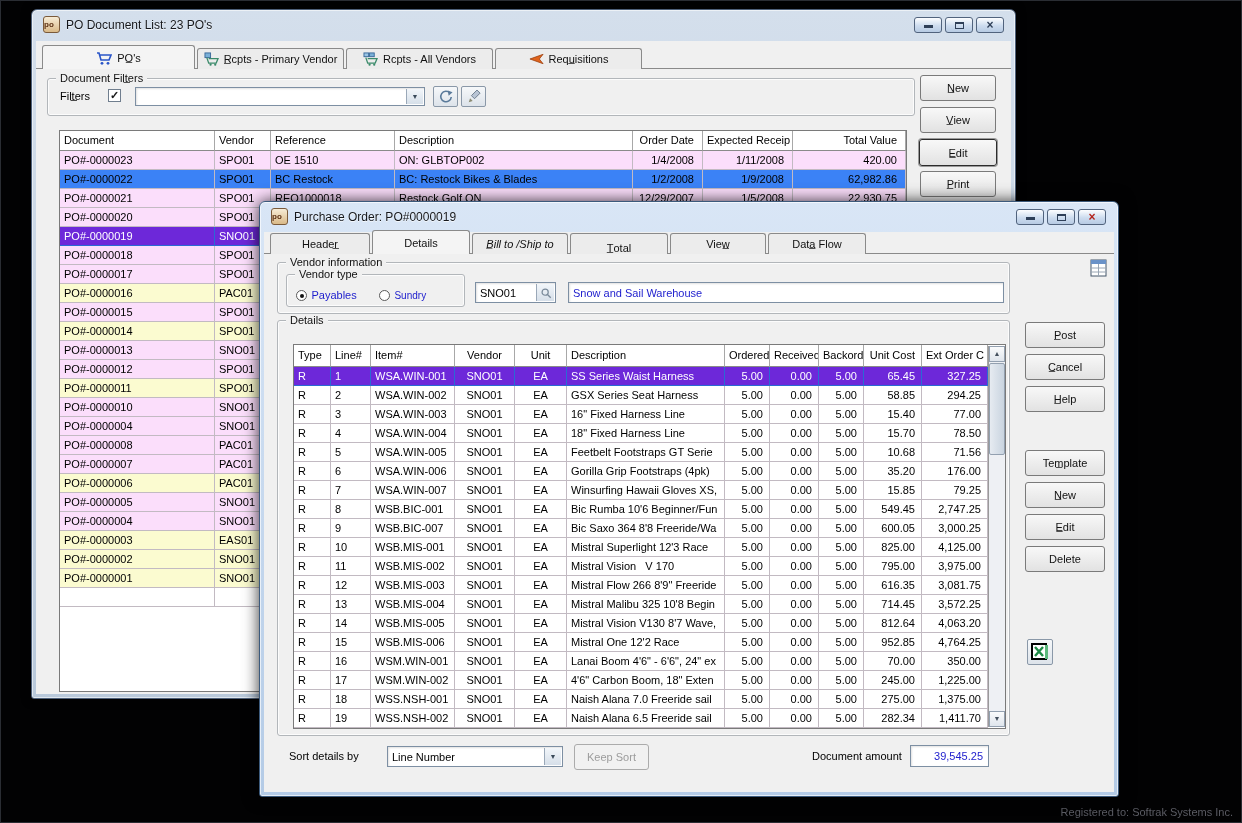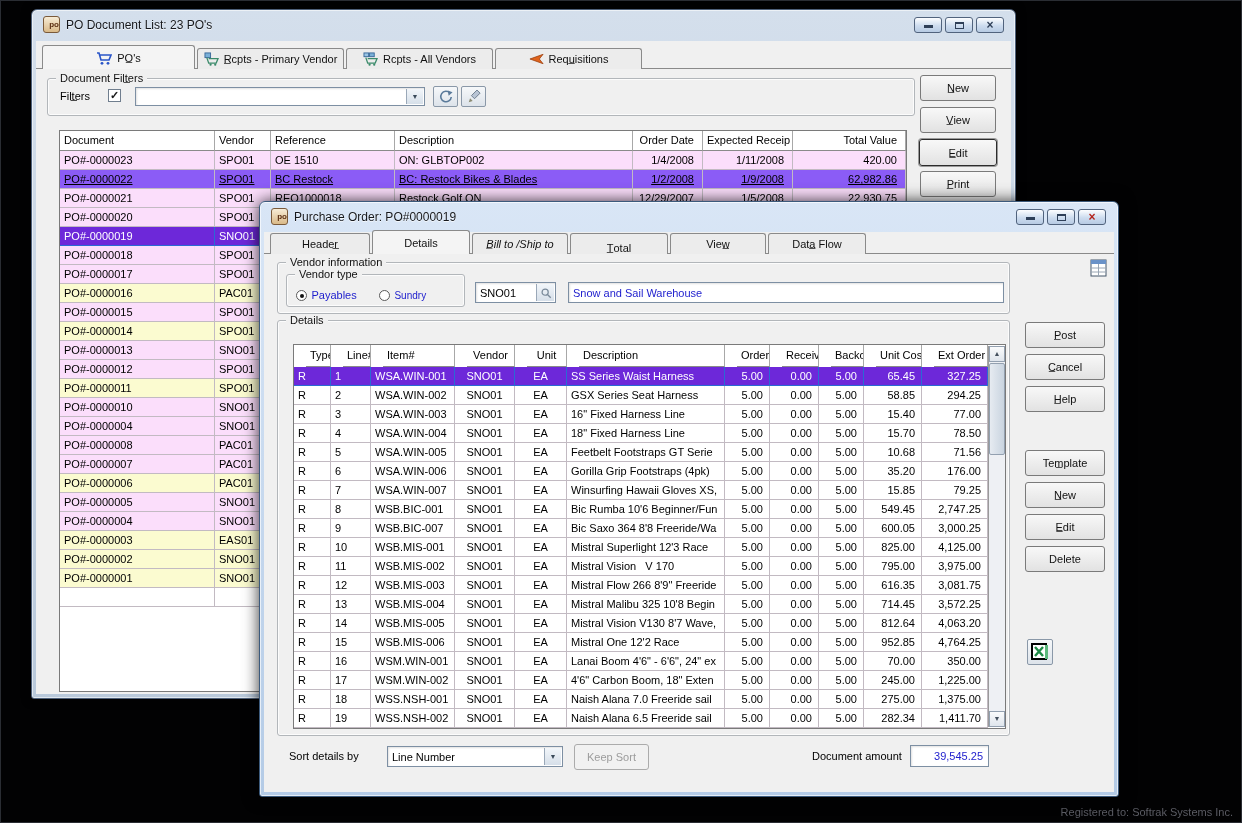--- a/index.html
+++ b/index.html
@@ -3,21 +3,21 @@
 <meta charset="utf-8">
 <style>
   html,body{margin:0;padding:0;background:#000;}
   *{box-sizing:border-box;font-family:"Liberation Sans",sans-serif;}
   .desktop{position:relative;width:1242px;height:823px;background:#020203;overflow:hidden;border:1px solid #2a2d33;}
   .window{position:absolute;border-radius:6px 6px 3px 3px;}
   .bg-window{left:30px;top:8px;width:985px;height:690px;background:linear-gradient(#d4dfec,#b9c9db);border:1px solid #4e607a;box-shadow:0 0 10px rgba(0,0,0,.55), inset 0 0 0 1px rgba(255,255,255,.55);z-index:1;}
   .fg-window{left:258px;top:200px;width:860px;height:596px;background:linear-gradient(#d9e6f6,#b4cbe6);border:1px solid #3c5a7c;box-shadow:0 0 16px rgba(0,0,0,.8), inset 0 0 0 1px rgba(255,255,255,.65);z-index:2;}
   .titlebar{position:absolute;left:0;top:0;right:0;height:30px;}
   .title-text{position:absolute;left:34px;top:8px;font-size:12px;color:#16181c;text-shadow:0 1px 0 rgba(255,255,255,.7);white-space:nowrap;}
-  .app-icon{position:absolute;left:11px;top:6px;width:17px;height:17px;background:linear-gradient(#f7ecd6,#d9b988);border:1px solid #7a5a3a;border-radius:3px;font-size:8px;font-weight:bold;color:#5c3014;text-align:right;line-height:15px;}
+  .app-icon{position:absolute;left:11px;top:6px;width:17px;height:17px;background:linear-gradient(#f7ecd6,#d9b988);border:1px solid #7a5a3a;border-radius:3px;font-size:8px;font-weight:bold;color:#5c3014;text-align:left;line-height:15px;}
   .winbtns{position:absolute;top:7px;display:flex;gap:3px;}
   .winbtn{width:28px;height:16px;border:1px solid #51637d;border-radius:3px;background:linear-gradient(#fdfeff,#cddcef 55%,#b7cbe3);position:relative;}
   .winbtn .g-min{position:absolute;left:9px;bottom:4px;width:9px;height:3px;background:#2e3f58;}
   .winbtn .g-max{position:absolute;left:9px;top:4px;width:9px;height:7px;border:1px solid #2e3f58;border-top-width:2px;background:transparent;}
   .winbtn .g-x{position:absolute;left:0;right:0;top:0px;text-align:center;font-size:12px;font-weight:bold;color:#2e3f58;line-height:15px;}
   .winbtn .g-x.red{color:#b3241c;}
   .client{position:absolute;left:4px;right:4px;bottom:4px;background:#f0f0f0;}
   .bg-window .client{top:31px;}
   .fg-window .client{top:30px;}
   .tab{position:absolute;height:21px;background:#ececec;border:1px solid #8a8a8a;border-bottom:none;border-radius:3px 3px 0 0;font-size:11px;color:#111;display:flex;align-items:center;justify-content:center;gap:5px;z-index:3;}
@@ -34,24 +34,24 @@
   .radio{width:11px;height:11px;border:1px solid #5a5a5a;border-radius:50%;background:#fff;position:relative;display:inline-block;vertical-align:-2px;}
   .radio.sel::after{content:"";position:absolute;left:3px;top:3px;width:4px;height:4px;border-radius:50%;background:#111;}
   .bluetext{color:#1c1ccd;}
   .iconbtn{position:absolute;background:linear-gradient(#f6f8fa,#dde3ea);border:1px solid #8a98a8;border-radius:2px;display:flex;align-items:center;justify-content:center;}
   
   .tablebox{position:absolute;background:#fff;border:1px solid #7a7a7a;overflow:hidden;}
   .thead,.tr{display:grid;}
   .po-table .thead,.po-table .tr{grid-template-columns:155px 56px 124px 238px 70px 90px 113px;}
   .det-table .thead,.det-table .tr{grid-template-columns:37px 40px 84px 60px 52px 158px 45px 49px 45px 58px 66px;}
   .th{height:20px;line-height:19px;background:#fff;border-right:1px solid #a8a8a8;border-bottom:1px solid #8a8a8a;font-size:11px;padding:0 4px;overflow:hidden;white-space:pre;}
-  .det-table .th{height:22px;line-height:21px;margin-left:12px;}
+  .det-table .th{height:22px;line-height:21px;}
   .td{height:19px;line-height:18px;border-right:1px solid #c2bac2;border-bottom:1px solid #c2bac2;font-size:11px;padding:0 4px;overflow:hidden;white-space:pre;color:#000;}
   .c-pink .td{background:#fbdefb;}
-  .c-orange .td{background:#8b5cf6;text-decoration:underline;}
+  .c-orange .td{background:#3b82f6;}
   .c-yellow .td{background:#fbfbd0;}
   .c-white .td{background:#fff;}
   .sel .td{background:#6d28d9;color:#fff;border-right-color:#2a6ad4;border-bottom-color:#2a6ad4;}
   .po-table .th:nth-child(5),.po-table .td:nth-child(5),.po-table .th:nth-child(7),.po-table .td:nth-child(7),.po-table .td:nth-child(6){text-align:right;padding-right:8px;}
   .det-table .th:nth-child(n+7):nth-child(-n+10),.det-table .td:nth-child(n+7){text-align:right;padding-right:6px;}
   .det-table .th:nth-child(4),.det-table .td:nth-child(4),.det-table .th:nth-child(5),.det-table .td:nth-child(5){text-align:center;}
   
   .vscroll{position:absolute;top:1px;bottom:1px;width:17px;background:#eef0f4;border-left:1px solid #9a9a9a;}
   .sbtn{position:absolute;left:0;width:16px;height:16px;background:linear-gradient(#fafbfc,#dfe5ec);border:1px solid #93a0b0;font-size:7px;color:#44505e;text-align:center;line-height:14px;}
   .sthumb{position:absolute;left:0;width:16px;background:linear-gradient(90deg,#e6ebf1,#c9d4e0);border:1px solid #93a0b0;border-radius:2px;}

